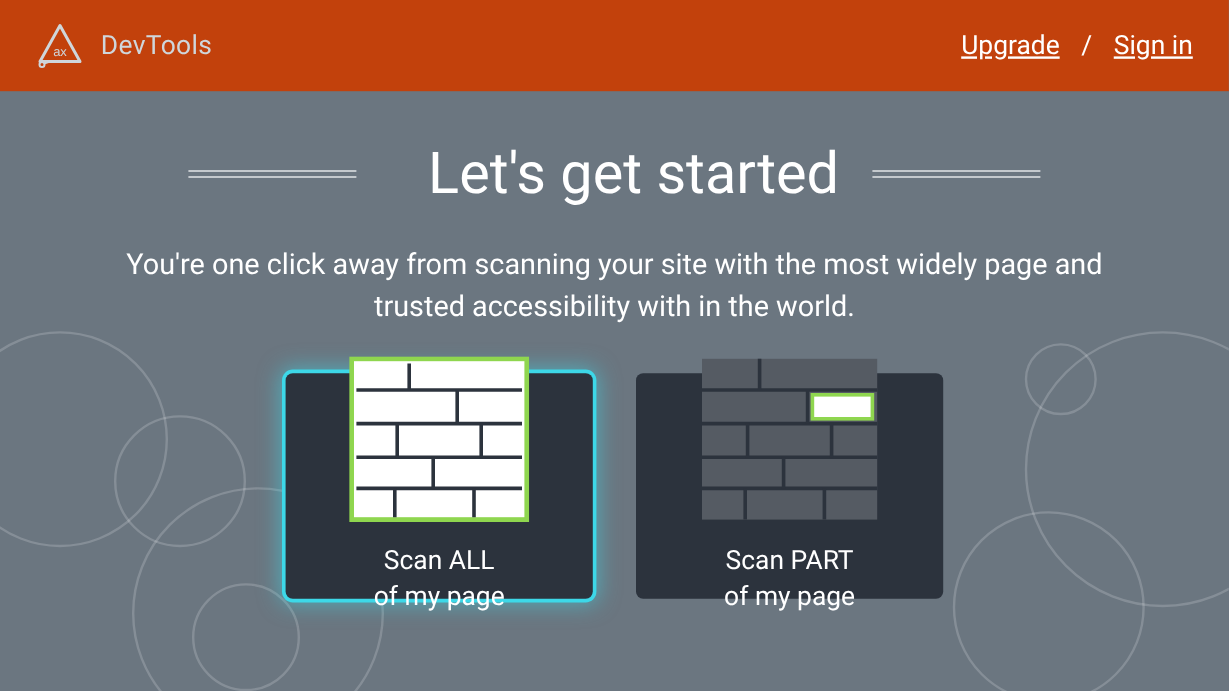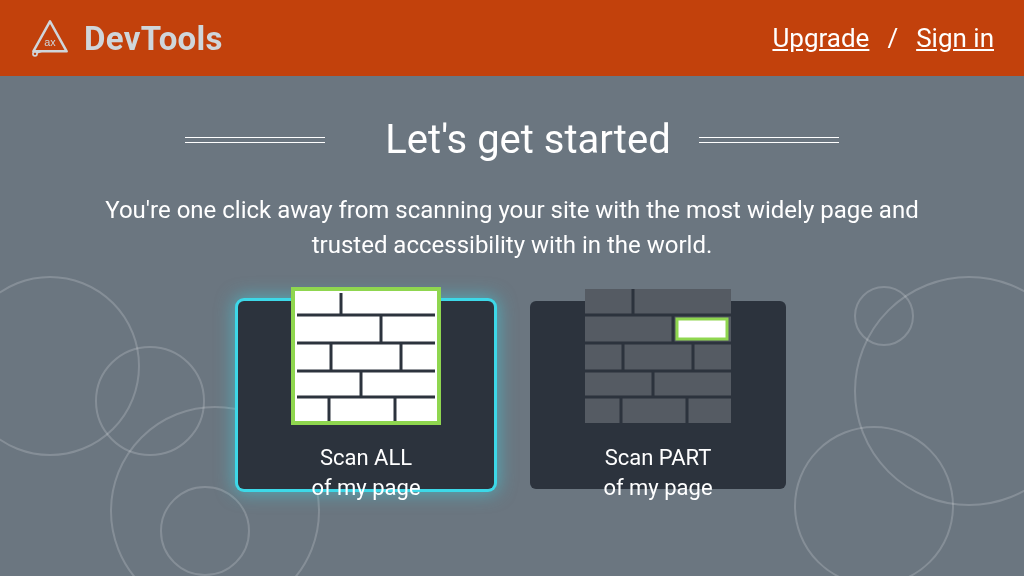--- a/index.html
+++ b/index.html
@@ -29,30 +29,30 @@
       display: flex;
       align-items: center;
       gap: 14px;
     }
     .logo-icon {
       width: 40px;
       height: 40px;
     }
     .logo-text {
       color: #cfd6db;
-      font-size: 33px;
-      font-weight: 700;
+      font-size: 22px;
+      font-weight: 400;
       letter-spacing: 0.3px;
     }
     .header-links {
       display: flex;
       align-items: flex-start;
       gap: 18px;
       color: #fff;
-      font-size: 26px;
+      font-size: 22px;
     }
     .header-link {
       color: #fff;
       text-decoration: underline;
       cursor: pointer;
     }
     .divider {
       color: #fff;
     }
     .main {
@@ -84,21 +84,21 @@
       margin-bottom: 30px;
     }
     .title-line {
       width: 140px;
       height: 6px;
       border-top: 1px solid #fff;
       border-bottom: 1px solid #fff;
     }
     .title {
       color: #fff;
-      font-size: 40px;
+      font-size: 48px;
       font-weight: 400;
       margin-left: 32px;
     }
     .subtitle {
       color: #fff;
       font-size: 24px;
       font-weight: 400;
       line-height: 1.45;
       max-width: 860px;
       margin: 0 auto 38px;

